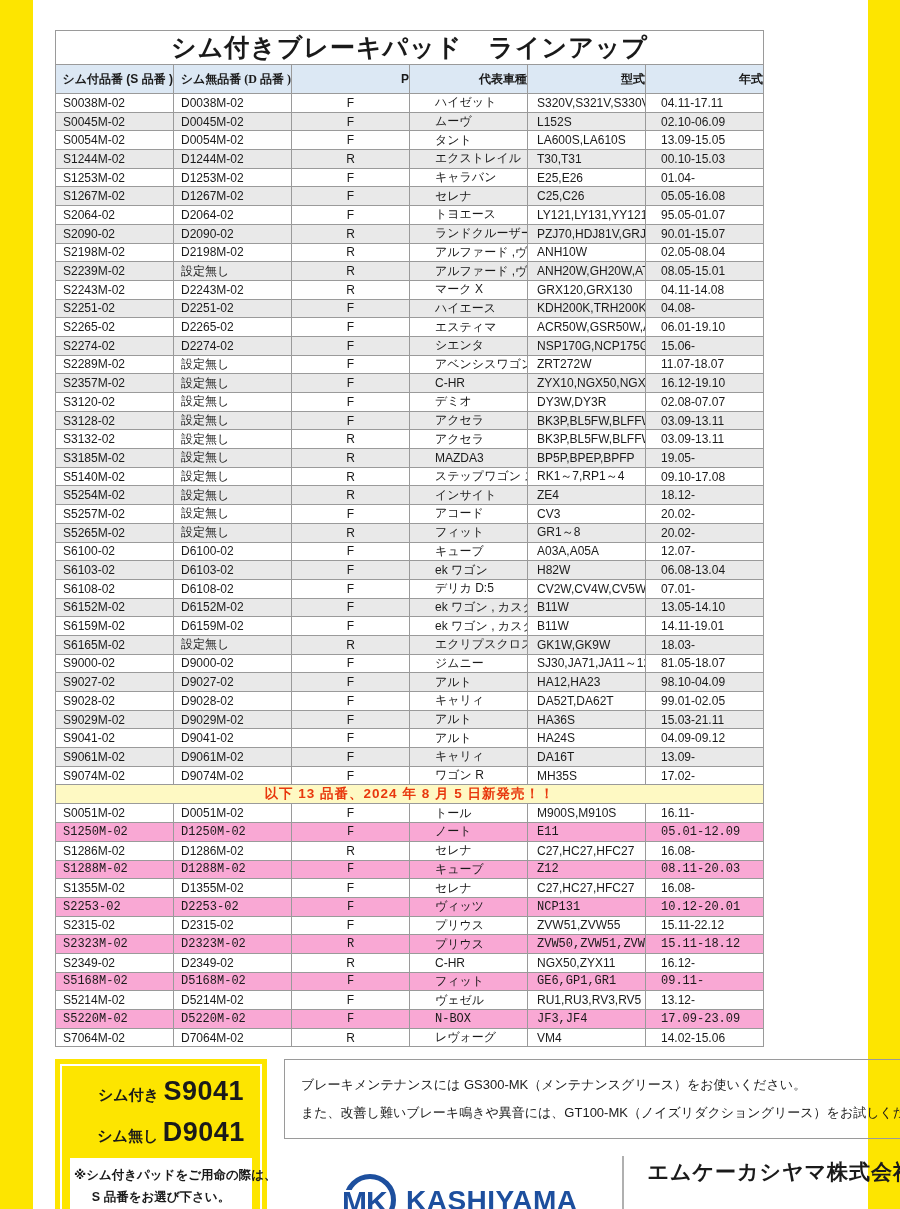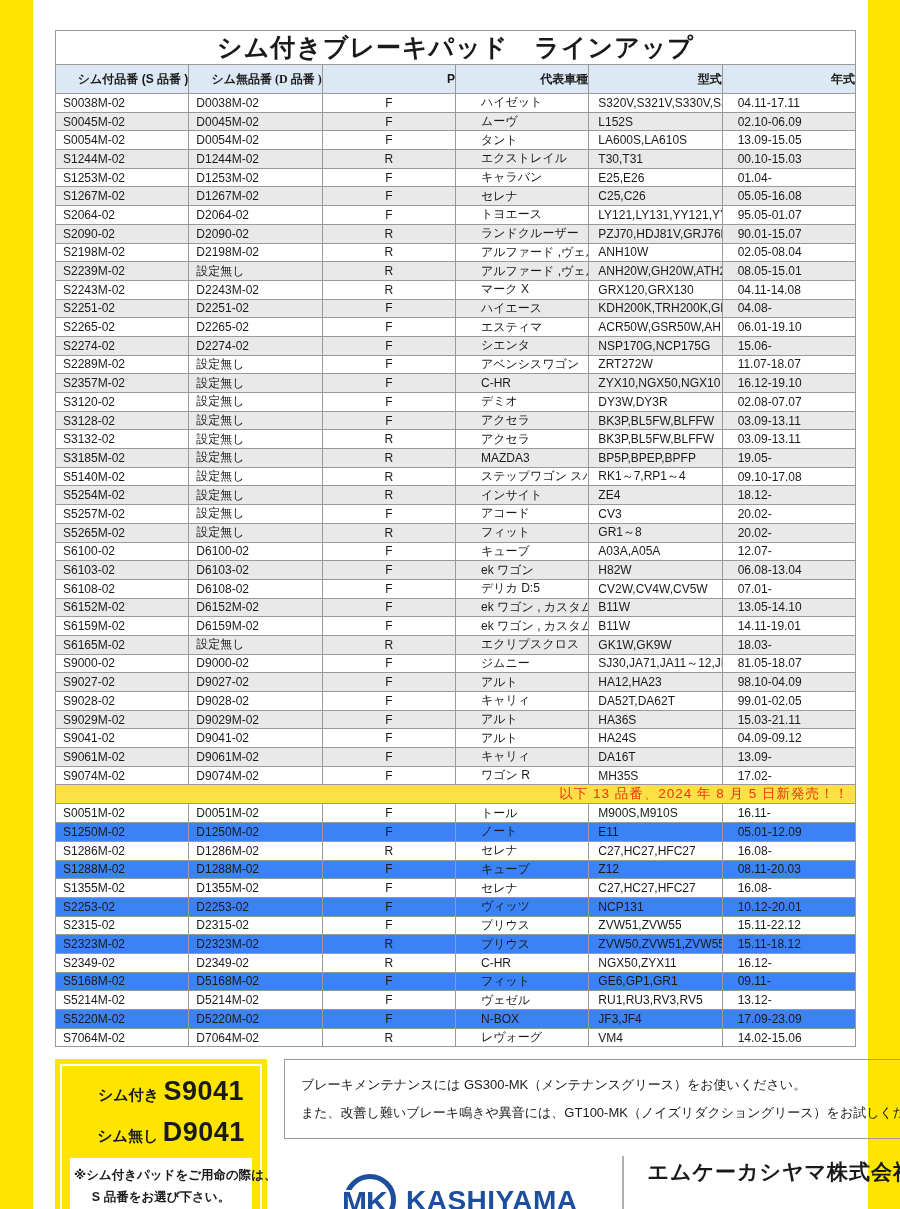--- a/index.html
+++ b/index.html
@@ -11,21 +11,21 @@
     color: #1a1a1a;
     overflow: hidden;
   }
   .side-strip { position: absolute; top: 0; bottom: 0; background: #fde500; }
   .side-strip.left  { left: 0; width: 33px; }
   .side-strip.right { right: 0; width: 32px; }
 
   .content { position: absolute; left: 55px; top: 30px; width: 801px; }
 
   table.main-table {
-    width: 801px;
+    width: 709px;
     border-collapse: collapse;
     table-layout: fixed;
     font-size: 12px;
   }
   .main-table th, .main-table td {
     border: 1px solid #9a9a9a;
     overflow: hidden;
     white-space: nowrap;
   }
   .title-row th {
@@ -45,28 +45,28 @@
     text-align: right;
   }
   .main-table tbody tr { height: 18.7px; }
   .main-table td { padding: 0 6px; }
   td.c0, td.c1 { padding-left: 7px; }
   td.c2 { text-align: center; padding: 0; }
   td.c3 { padding-left: 25px; }
   td.c4 { padding-left: 9px; }
   td.c5 { padding-left: 15px; }
   tr.alt-gray td { background: #e9e9e9; }
-  tr.alt-pink td { background: #3b82f6; }
+  tr.alt-pink td { background: #f9a8d4; font-family: Liberation Mono, monospace; }
   tr.banner-row { height: 19px; }
   tr.banner-row td {
-    background: #fde047;
+    background: #fef9c3;
     color: #e8380d;
-    font-weight: normal;
+    font-weight: bold;
     font-size: 13.5px;
-    text-align: right;
+    text-align: center;
     letter-spacing: 1px;
   }
 
   .footer { display: flex; margin-top: 12px; }
   .shim-box {
     width: 212px;
     flex-shrink: 0;
     background: #fde500;
     padding: 5px;
   }

